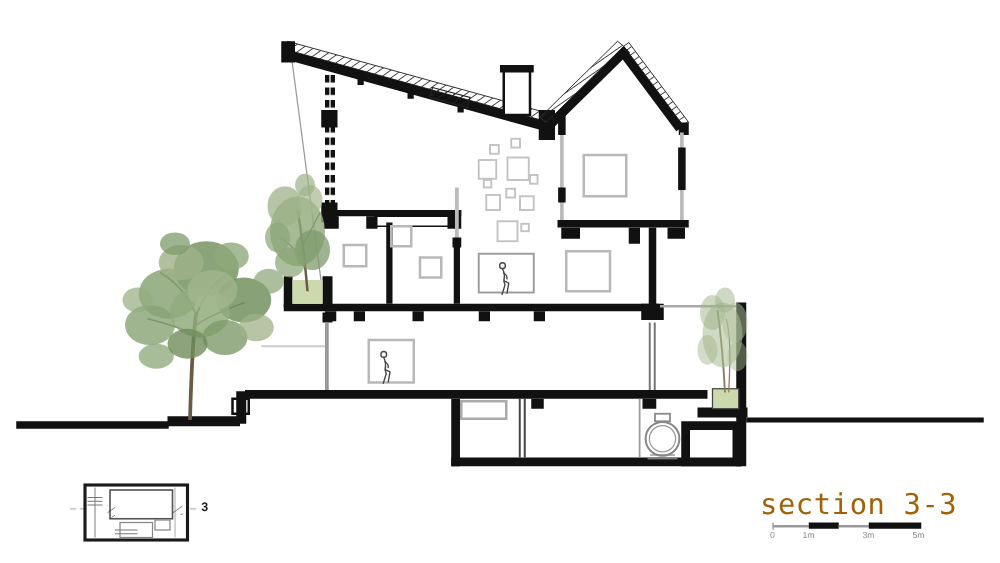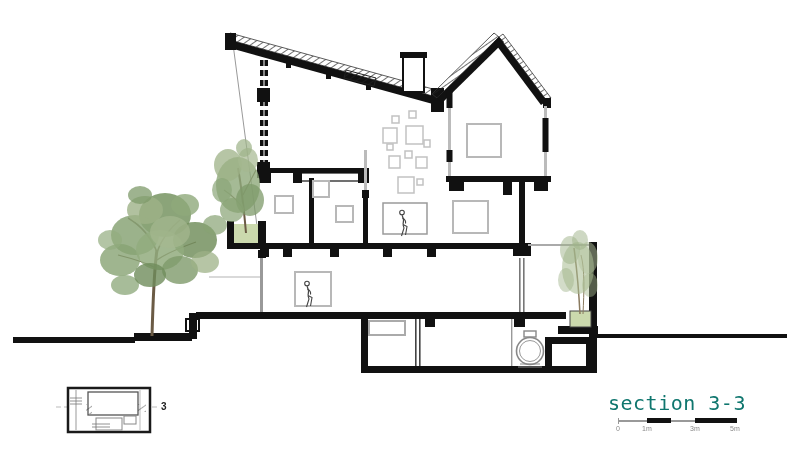--- a/index.html
+++ b/index.html
@@ -1,20 +1,20 @@
 <!DOCTYPE html>
 <html><head>
 <meta charset="utf-8">
 <style>
   html,body{margin:0;padding:0;background:#ffffff;}
   #sheet{position:relative;width:800px;height:450px;background:#fff;overflow:hidden;
          font-family:"Liberation Sans",sans-serif;}
   .abs{position:absolute;}
   #drawing{position:absolute;left:0;top:0;}
-  .title{font-family:"DejaVu Sans Mono",monospace;font-size:20px;color:#0f766e;
+  .title{font-family:"DejaVu Sans Mono",monospace;font-size:23px;color:#a16207;
          letter-spacing:0.5px;white-space:nowrap;}
   .kplabel{font-family:"Liberation Sans",sans-serif;font-weight:bold;font-size:10px;color:#222;}
   .sbar{position:absolute;left:616px;top:416px;width:128px;height:14px;}
   .seg{position:absolute;}
   .seg.thin{top:4px;height:2px;background:#999;}
   .seg.thick{top:2px;height:5px;background:#111;}
   .stick{position:absolute;top:2px;width:1px;height:6px;background:#999;}
   .slabel{position:absolute;top:9px;font-size:7px;color:#8a8a8a;white-space:nowrap;}
 </style>
 </head>

